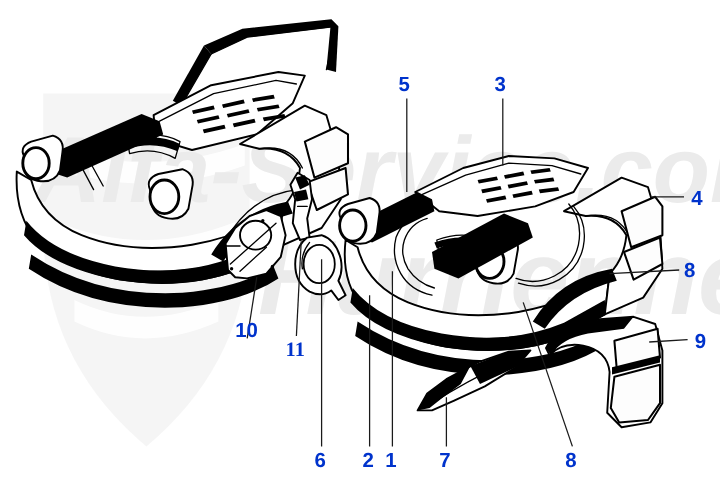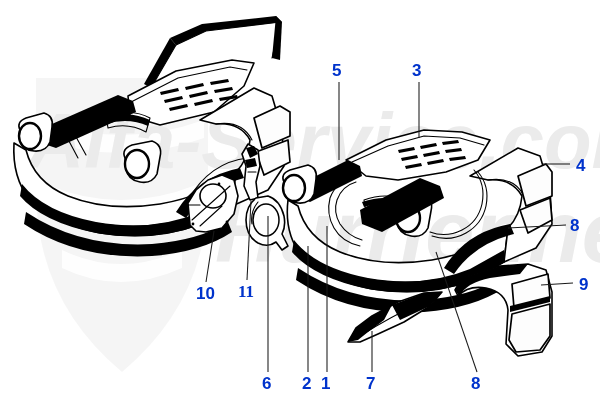--- a/index.html
+++ b/index.html
@@ -195,21 +195,21 @@
       <line class="leader" x1="372" y1="372" x2="372" y2="331"></line>
       <line class="leader" x1="477" y1="372" x2="436" y2="252"></line>
     </g>
   </svg>
 
   <div class="callout-num" style="left:332px;top:62px;">5</div>
   <div class="callout-num" style="left:412px;top:62px;">3</div>
   <div class="callout-num" style="left:576px;top:157px;">4</div>
   <div class="callout-num" style="left:570px;top:217px;">8</div>
   <div class="callout-num" style="left:579px;top:276px;">9</div>
-  <div class="callout-num" style="left:196px;top:285px;">10</div>
+  <div class="callout-num" style="left:196px;top:267px;">10</div>
   <div class="callout-num" style="left:238px;top:283px;font-family:Liberation Serif, serif;">11</div>
   <div class="callout-num" style="left:262px;top:375px;">6</div>
   <div class="callout-num" style="left:302px;top:375px;">2</div>
   <div class="callout-num" style="left:321px;top:375px;">1</div>
   <div class="callout-num" style="left:366px;top:375px;">7</div>
   <div class="callout-num" style="left:471px;top:375px;">8</div>
 
 </div>
 
 </body></html>

